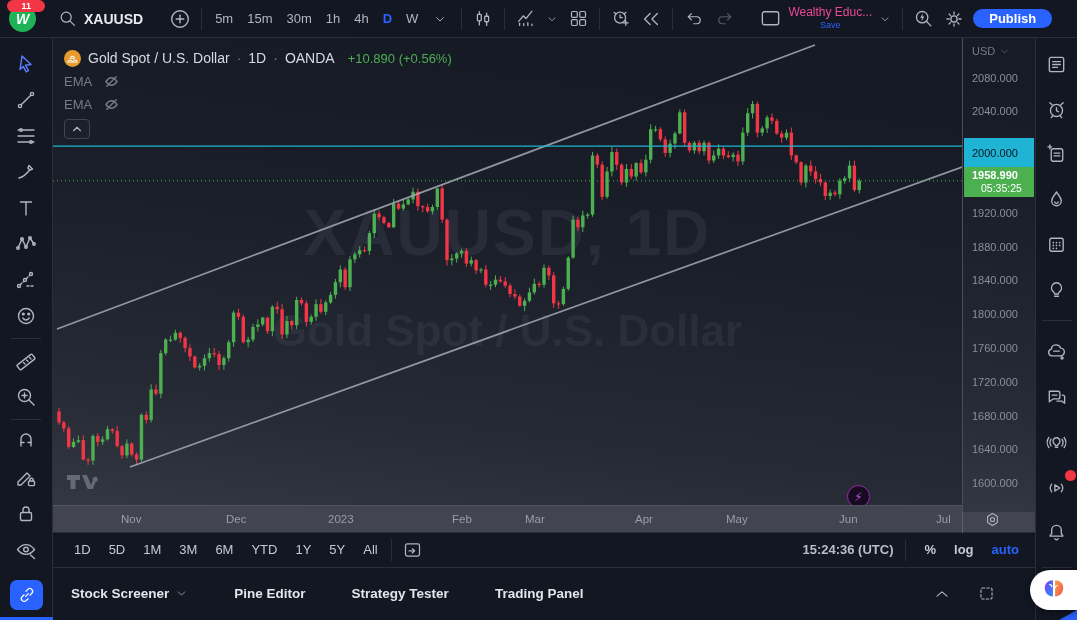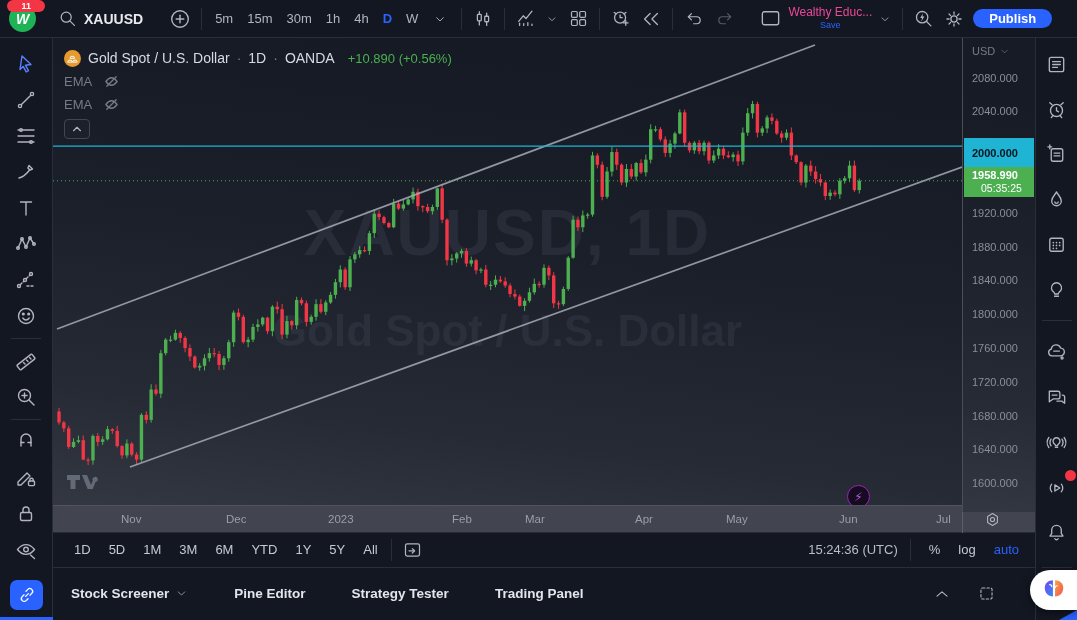--- a/index.html
+++ b/index.html
@@ -65,38 +65,38 @@
     background:#170b22; border:1.6px solid #9c27b0; display:flex; align-items:center; justify-content:center;
     color:#c257e8; font-size:12px; cursor:pointer; }
 
   
   .price-scale { position:absolute; right:0; top:0; width:73px; height:474px; border-left:1px solid #4a4e58;
     background:linear-gradient(187deg,#171b26 12%,#1d212c 45%,#272b36 78%,#333742 100%); z-index:4; }
   .usd-head { position:absolute; top:7px; left:9px; display:flex; gap:4px; align-items:center;
     color:#787b86; font-size:11px; cursor:pointer; }
   .ptick { position:absolute; left:9px; color:#8a8e99; font-size:11px; }
   .chip-cyan { position:absolute; left:1px; width:70px; height:31px; background:#1fb4d4; color:#071520;
-    font-size:11px; font-weight:bold; display:flex; align-items:center; padding-left:8px; }
+    font-size:11px; font-weight:normal; display:flex; align-items:center; padding-left:8px; }
   .chip-green { position:absolute; left:1px; width:70px; background:#4caf50; color:#fff; font-size:11px;
     font-weight:bold; padding:2px 0 2px 8px; line-height:13px; }
   .chip-green .cd { font-weight:normal; font-size:10.5px;padding-left:9px; }
 
   
   .time-scale { position:absolute; left:0; bottom:0; width:982px; height:27px; background:#42454f;
     border-top:1px solid #50545e; z-index:3; }
   .ttick { position:absolute; top:0; height:27px; line-height:27px; color:#9b9ea8; font-size:11.5px; }
   .ts-div { position:absolute; left:909px; top:0; width:1px; height:27px; background:#5b5f69; }
   .ts-gear { position:absolute; left:930px; top:4px; cursor:pointer; }
 
   
   .range-bar { width:982px; height:35px; background:#131722; border-top:1px solid #262b35;
     display:flex; align-items:center; }
   .rb-left { display:flex; align-items:center; gap:4px; padding-left:14px; }
   .range-btn { color:#c5c9d1; font-size:13px; padding:4px 7px; border-radius:4px; cursor:pointer; }
-  .rb-right { margin-left:auto; display:flex; align-items:center; gap:6px; padding-right:10px; }
+  .rb-right { margin-left:auto; display:flex; align-items:center; gap:6px; padding-right:10px;font-weight:bold; }
   .clock { color:#b9bdc6; font-size:13px; cursor:pointer; }
   .rb-mini { color:#c5c9d1; font-size:13px; padding:3px 6px; border-radius:4px; cursor:pointer; }
   .rb-mini.blue { color:#2962ff; }
 
   
   .panel-bar { width:982px; height:54px; background:#131722; border-top:1px solid #2a2e39;
     display:flex; align-items:center; }
   .panel-items { display:flex; align-items:center; gap:46px; padding-left:18px; }
   .panel-item { color:#e2e5ea; font-size:13.5px; font-weight:600; display:flex; align-items:center;
     gap:6px; cursor:pointer; }

